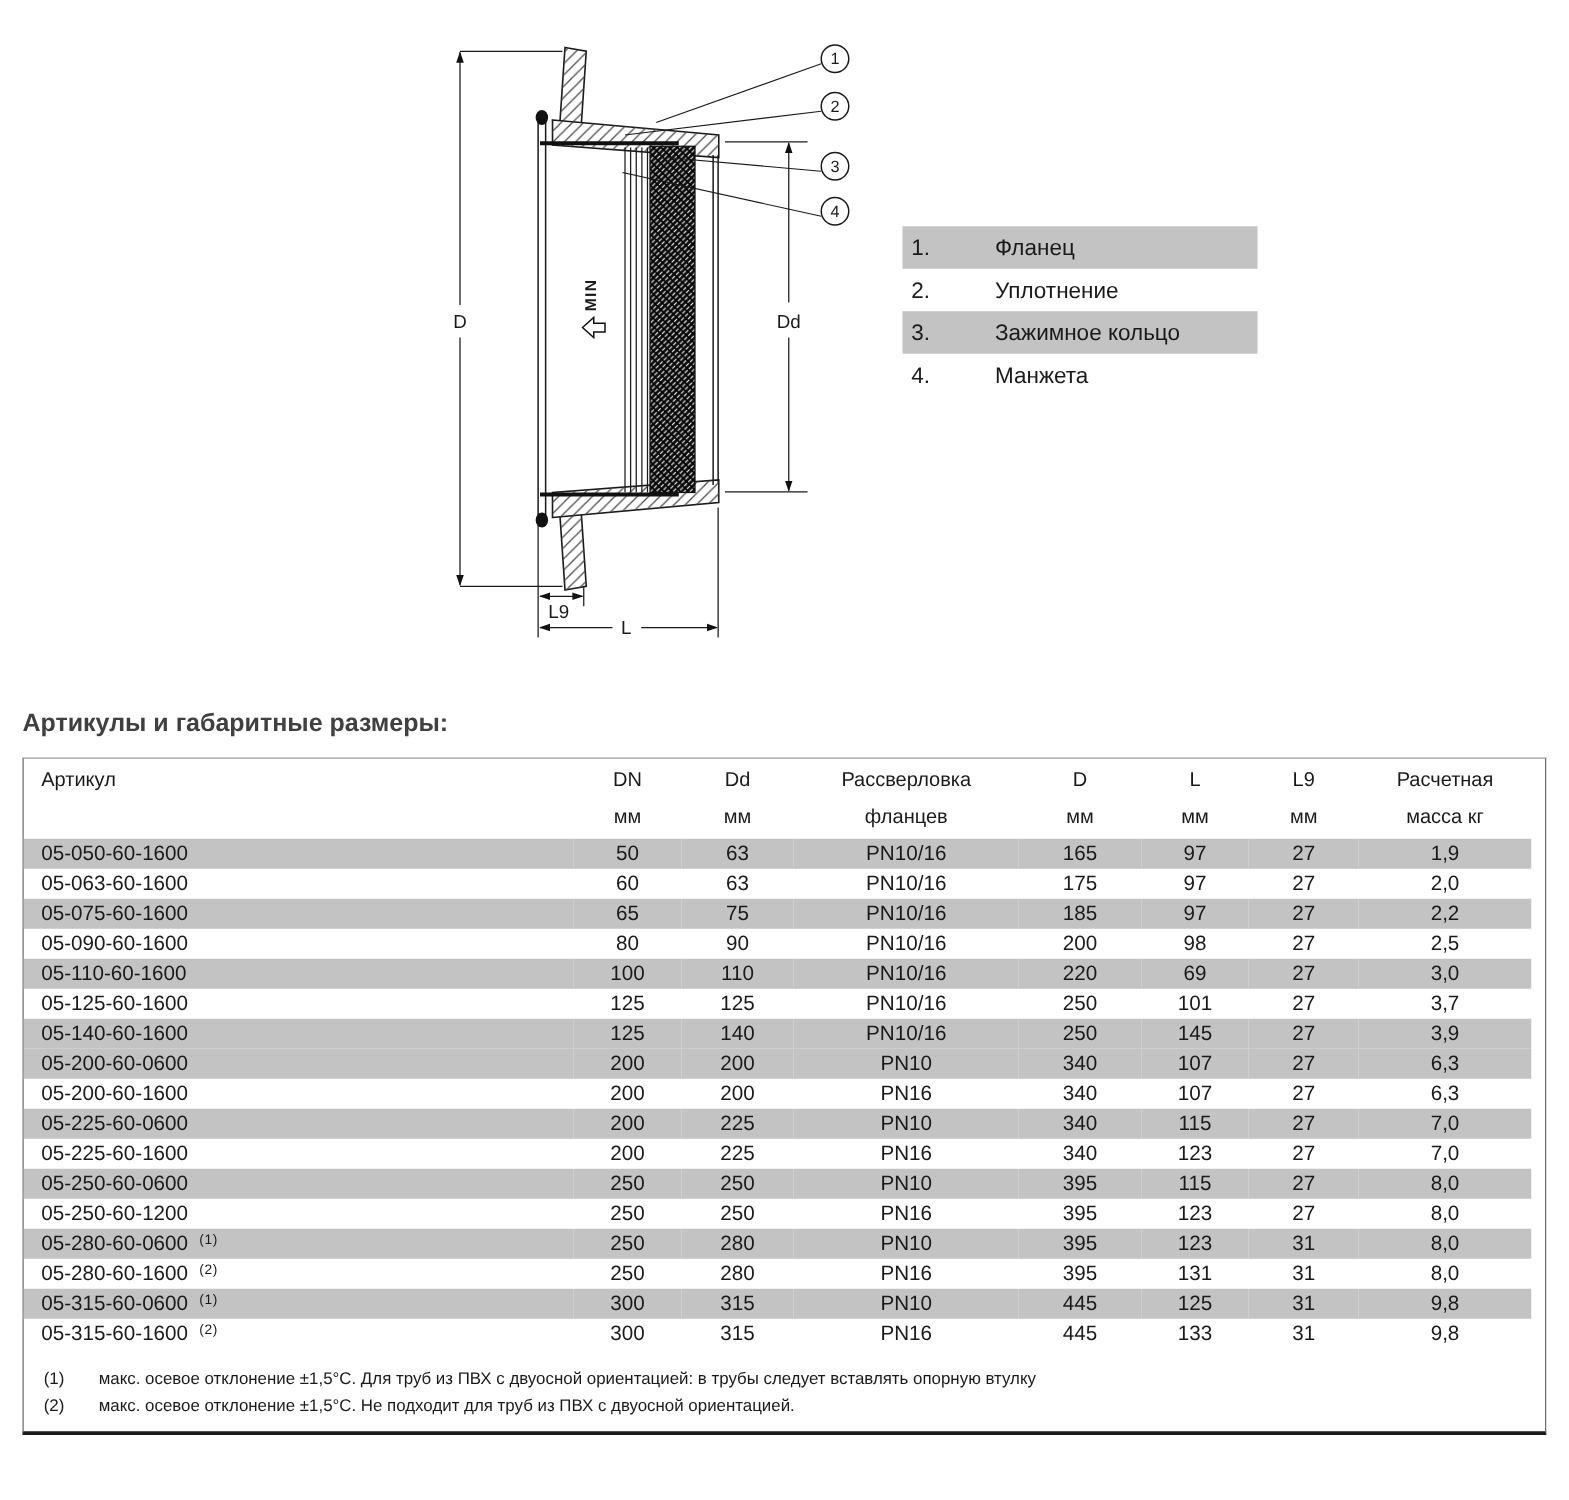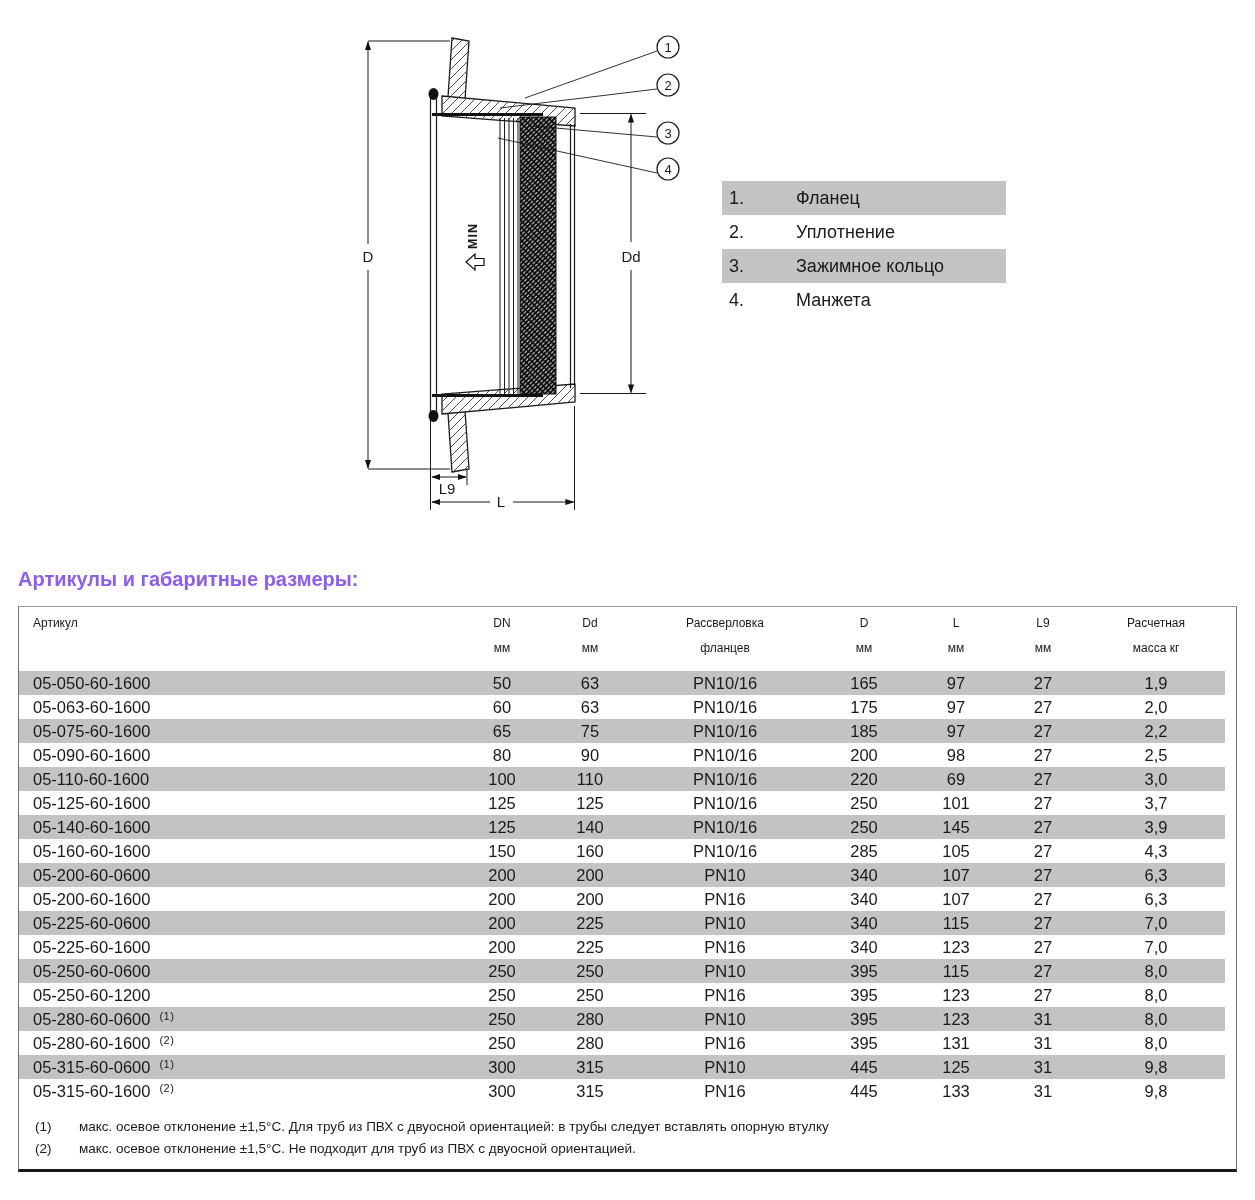--- a/index.html
+++ b/index.html
@@ -13,34 +13,34 @@
   .callout-num{font-size:13px;fill:#1a1a1a;}
 
   
   #legend{position:absolute;left:722px;top:181px;width:284px;}
   .legend-item{height:34px;display:flex;align-items:center;font-size:18px;}
   .legend-item.shaded{background:#c3c3c3;}
   .legend-num{width:42px;padding-left:7px;box-sizing:border-box;}
   .legend-label{flex:1;margin-left:32px;}
 
   
-  #tbl-title{position:absolute;left:18px;top:568px;font-size:20px;font-weight:bold;color:#8b5cf6;}
+  #tbl-title{position:absolute;left:18px;top:568px;font-size:20px;font-weight:bold;color:#404040;}
   #frame{position:absolute;left:18px;top:606px;width:1219px;box-sizing:border-box;
          border-top:1px solid #9a9a9a;border-left:1px solid #6f6f6f;border-right:1px solid #6f6f6f;
          border-bottom:3px solid #1a1a1a;padding-right:12px;}
   #dims{border-collapse:collapse;table-layout:fixed;width:1206px;}
   #dims col:nth-child(1){width:440px;}
   #dims col:nth-child(2){width:86px;}
   #dims col:nth-child(3){width:90px;}
   #dims col:nth-child(4){width:180px;}
   #dims col:nth-child(5){width:98px;}
   #dims col:nth-child(6){width:86px;}
   #dims col:nth-child(7){width:88px;}
   #dims col:nth-child(8){width:138px;}
-  #dims th{font-weight:normal;font-size:12px;height:64px;vertical-align:top;text-align:center;padding:0;}
+  #dims th{font-weight:normal;font-size:16px;height:64px;vertical-align:top;text-align:center;padding:0;}
   #dims th .l1{margin-top:9px;}
   #dims th .l2{margin-top:11px;}
   #dims th.first{text-align:left;padding-left:14px;}
   #dims td{font-size:16.5px;height:24px;padding:0;text-align:center;white-space:nowrap;}
   #dims td.c-article{text-align:left;padding-left:14px;margin-left:24px;}
   #dims tr.shaded td{background:#c3c3c3;}
   sup.note{font-size:11px;vertical-align:5px;margin-left:9px;letter-spacing:0.5px;}
 
   #footnotes{margin:13px 0 9px 16px;}
   .fn-line{display:flex;font-size:13.5px;line-height:22px;}
@@ -296,30 +296,20 @@
           <tr class="shaded">
             <td class="c-article">05-140-60-1600</td>
             <td>125</td>
             <td>140</td>
             <td>PN10/16</td>
             <td>250</td>
             <td>145</td>
             <td>27</td>
             <td>3,9</td>
           </tr>
-          <tr>
-            <td class="c-article">05-160-60-1600</td>
-            <td>150</td>
-            <td>160</td>
-            <td>PN10/16</td>
-            <td>285</td>
-            <td>105</td>
-            <td>27</td>
-            <td>4,3</td>
-          </tr>
           <tr class="shaded">
             <td class="c-article">05-200-60-0600</td>
             <td>200</td>
             <td>200</td>
             <td>PN10</td>
             <td>340</td>
             <td>107</td>
             <td>27</td>
             <td>6,3</td>
           </tr>

